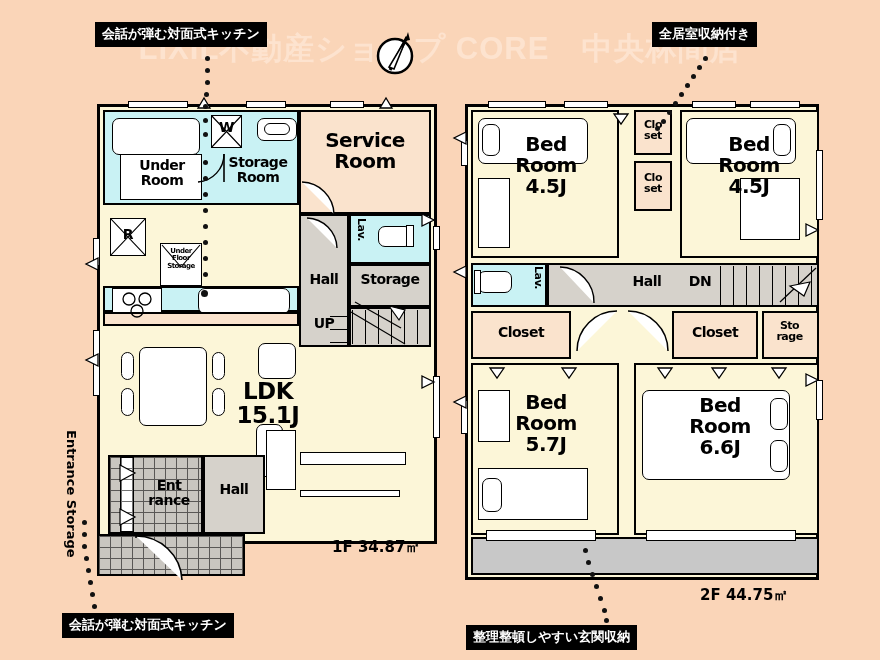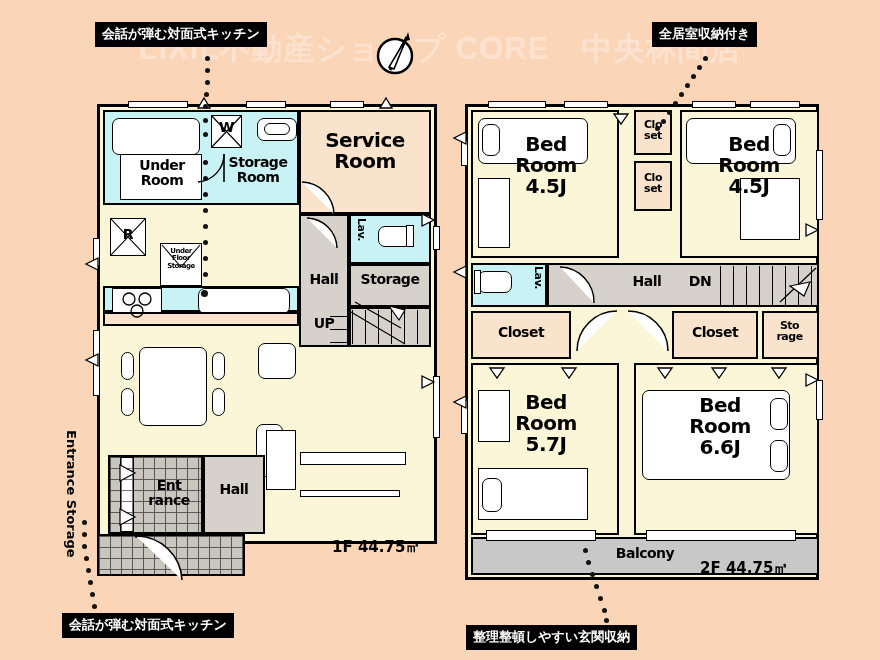--- a/index.html
+++ b/index.html
@@ -185,20 +185,22 @@
   <div class="room r-grey" style="left:349px;top:307px;width:82px;height:40px;"></div>
   <div class="abs stairs" style="left:352px;top:310px;width:76px;height:34px;z-index:23;"></div>
   <svg class="abs" style="left:349px;top:300px;z-index:24;" width="82" height="48">
     <path d="M2 12 L56 44" stroke="#000" stroke-width="1.2" fill="none"></path>
     <path d="M6 2 L52 28" stroke="#000" stroke-width="1.2" fill="none"></path>
     <path d="M40 6 L56 10 L50 20 Z" fill="#fff" stroke="#000" stroke-width="1.2"></path>
   </svg>
   <div class="abs stairs-v" style="left:330px;top:316px;width:20px;height:31px;z-index:23;"></div>
 
   <div class="room nb" style="left:103px;top:205px;width:196px;height:292px;background:#fcf6d8;border:none;"></div>
+  <div class="lbl l-xl" style="left:218px;top:380px;width:100px;">LDK
+15.1J</div>
 
   <div class="fx fx-f" style="left:110px;top:218px;width:36px;height:38px;"></div>
   <svg class="abs" style="left:110px;top:218px;z-index:23;" width="36" height="38">
     <path d="M0 0 L36 38 M36 0 L0 38" stroke="#000" stroke-width="1.1"></path>
   </svg>
   <div class="lbl l-md" style="left:110px;top:227px;width:36px;">R</div>
 
   <div class="fx fx-f" style="left:160px;top:243px;width:42px;height:43px;"></div>
   <div class="lbl l-tiny" style="left:160px;top:248px;width:42px;">Under
 Floor
@@ -271,21 +273,21 @@
   <svg class="abs" style="left:420px;top:374px;z-index:26;" width="16" height="16">
       <path d="M2 2 L14 8 L2 14 Z" fill="#fff" stroke="#000" stroke-width="1.3"></path>
     </svg>
   <svg class="abs" style="left:196px;top:96px;z-index:26;" width="16" height="14">
       <path d="M2 12 L8 2 L14 12 Z" fill="#fff" stroke="#000" stroke-width="1.3"></path>
     </svg>
   <svg class="abs" style="left:378px;top:96px;z-index:26;" width="16" height="14">
       <path d="M2 12 L8 2 L14 12 Z" fill="#fff" stroke="#000" stroke-width="1.3"></path>
     </svg>
 
-  <div class="areatag" style="left:332px;top:538px;">1F 44.75㎡</div>
+  <div class="areatag" style="left:332px;top:538px;">1F 34.87㎡</div>
 </div>
 
 <div id="ent-storage-label">Entrance Storage</div>
 
 <div class="plan abs" id="f2" style="left:440px;top:0;width:440px;height:660px;">
 
   <div class="wallout" style="left:25px;top:104px;width:354px;height:476px;background:#fcf6d8;"></div>
 
   <div class="room" style="left:31px;top:110px;width:148px;height:148px;"></div>
   <div class="lbl l-lg" style="left:40px;top:134px;width:132px;">Bed
@@ -356,21 +358,20 @@
 
   <div class="room" style="left:194px;top:363px;width:185px;height:172px;"></div>
   <div class="lbl l-lg" style="left:215px;top:395px;width:130px;">Bed
 Room
 6.6J</div>
   <div class="fx fx-r fx-f" style="left:202px;top:390px;width:148px;height:90px;"></div>
   <div class="fx fx-r fx-f" style="left:330px;top:398px;width:18px;height:32px;"></div>
   <div class="fx fx-r fx-f" style="left:330px;top:440px;width:18px;height:32px;"></div>
 
   <div class="room r-balc" style="left:31px;top:537px;width:348px;height:38px;"></div>
-  <div class="lbl l-md" style="left:31px;top:546px;width:348px;">Balcony</div>
 
   <div class="win" style="left:48px;top:101px;width:58px;height:7px;"></div>
   <div class="win" style="left:124px;top:101px;width:44px;height:7px;"></div>
   <div class="win" style="left:252px;top:101px;width:44px;height:7px;"></div>
   <div class="win" style="left:310px;top:101px;width:50px;height:7px;"></div>
   <div class="win" style="left:21px;top:140px;width:7px;height:26px;"></div>
   <div class="win" style="left:21px;top:400px;width:7px;height:34px;"></div>
   <div class="win" style="left:376px;top:150px;width:7px;height:70px;"></div>
   <div class="win" style="left:376px;top:380px;width:7px;height:40px;"></div>
   <div class="fx fx-f" style="left:46px;top:530px;width:110px;height:11px;"></div>
@@ -403,21 +404,21 @@
   <svg class="abs" style="left:216px;top:366px;z-index:26;" width="18" height="14">
       <path d="M2 2 L16 2 L9 12 Z" fill="#fff" stroke="#000" stroke-width="1.3"></path>
     </svg>
   <svg class="abs" style="left:270px;top:366px;z-index:26;" width="18" height="14">
       <path d="M2 2 L16 2 L9 12 Z" fill="#fff" stroke="#000" stroke-width="1.3"></path>
     </svg>
   <svg class="abs" style="left:330px;top:366px;z-index:26;" width="18" height="14">
       <path d="M2 2 L16 2 L9 12 Z" fill="#fff" stroke="#000" stroke-width="1.3"></path>
     </svg>
 
-  <div class="areatag" style="left:260px;top:559px;text-align:right;">2F 44.75㎡</div>
+  <div class="areatag" style="left:260px;top:586px;text-align:right;">2F 44.75㎡</div>
 </div>
 
 <div class="callout abs" style="left:95px;top:22px;">会話が弾む対面式キッチン</div>
 <div class="dots abs" style="left:0;top:0;width:880px;height:660px;pointer-events:none;">
   <i style="left:205px;top:56px;"></i>
     <i style="left:205px;top:68px;"></i>
   <i style="left:205px;top:80px;"></i>
     <i style="left:204px;top:92px;"></i>
   <i style="left:203px;top:104px;"></i>
     <i style="left:203px;top:118px;"></i>

